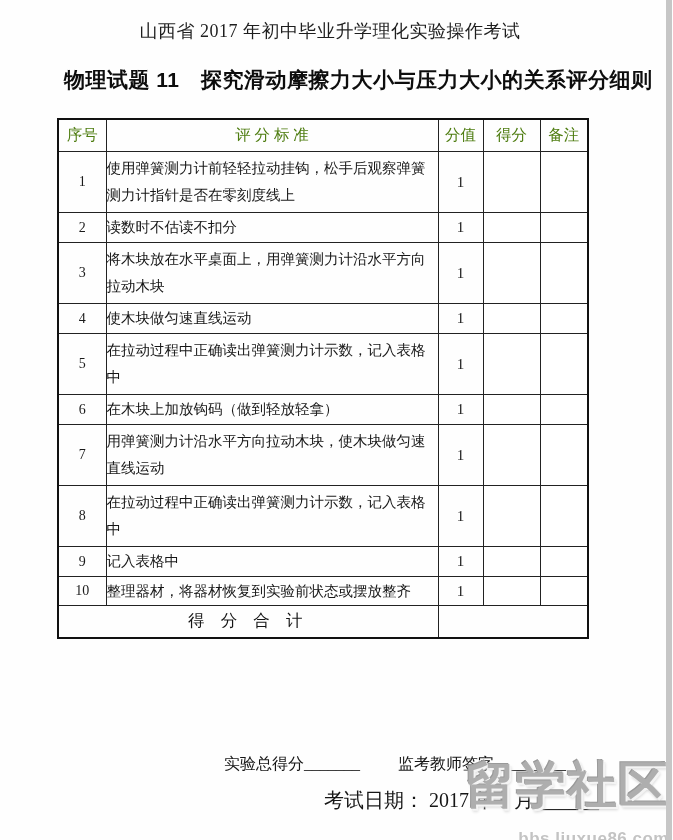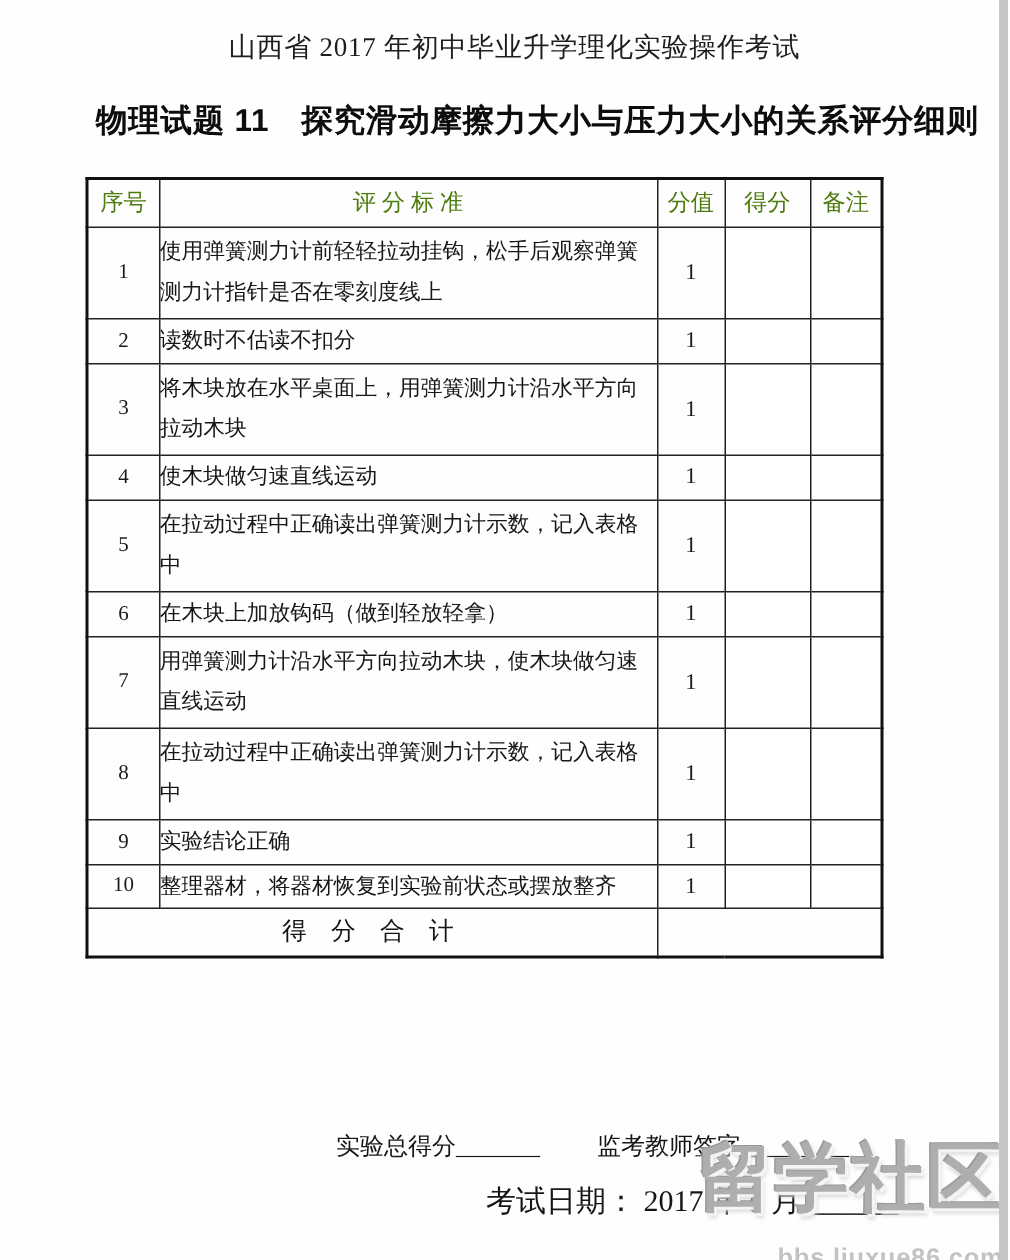--- a/index.html
+++ b/index.html
@@ -13,21 +13,20 @@
     position: relative;
     width: 673px; height: 840px;
     background: #fefefe;
     overflow: hidden;
   }
   .doc-title {
     position: absolute; top: 19px; left: 0; width: 660px;
     text-align: center;
     font-size: 18px; letter-spacing: 0.5px; color: #1e1e1e;
     white-space: nowrap;
-    margin-left: 13px;
   }
   .doc-subtitle {
     position: absolute; top: 66px; left: 64px;
     font-family: "Liberation Sans", "DejaVu Sans", sans-serif;
     font-weight: bold; font-size: 21px; color: #0d0d0d;
     letter-spacing: 0.5px; white-space: nowrap;
   }
   table.score-table {
     position: absolute; top: 118px; left: 57px;
     width: 530px;
@@ -168,21 +167,21 @@
         </tr>
         <tr style="height: 61px;">
           <td class="cell-no">8</td>
           <td class="cell-criteria">在拉动过程中正确读出弹簧测力计示数，记入表格中</td>
           <td class="cell-points">1</td>
           <td class="cell-score"></td>
           <td class="cell-remark"></td>
         </tr>
         <tr style="height: 30px;">
           <td class="cell-no">9</td>
-          <td class="cell-criteria">实验结论正确</td>
+          <td class="cell-criteria">记入表格中</td>
           <td class="cell-points">1</td>
           <td class="cell-score"></td>
           <td class="cell-remark"></td>
         </tr>
         <tr style="height: 29px;">
           <td class="cell-no">10</td>
           <td class="cell-criteria">整理器材，将器材恢复到实验前状态或摆放整齐</td>
           <td class="cell-points">1</td>
           <td class="cell-score"></td>
           <td class="cell-remark"></td>

